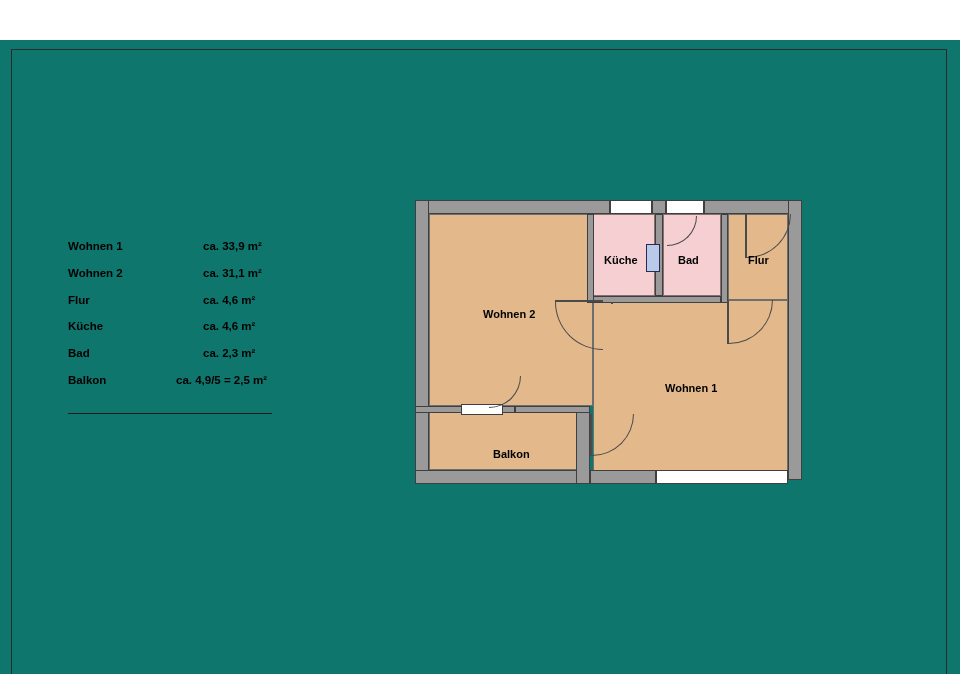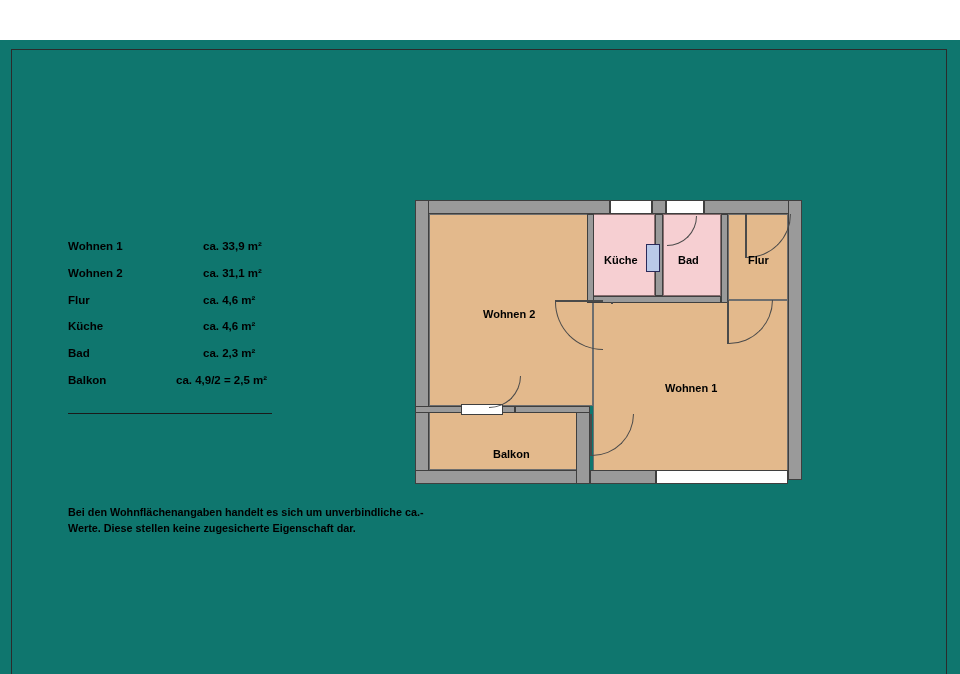--- a/index.html
+++ b/index.html
@@ -154,26 +154,25 @@
     <div class="legend-row">
       <span class="lbl">Küche</span>
       <span class="val">ca. 4,6 m²</span>
     </div>
     <div class="legend-row">
       <span class="lbl">Bad</span>
       <span class="val">ca. 2,3 m²</span>
     </div>
     <div class="legend-row indent">
       <span class="lbl">Balkon</span>
-      <span class="val">ca. 4,9/2 = 2,5 m²</span>
+      <span class="val">ca. 4,9/5 = 2,5 m²</span>
     </div>
   </div>
   <div class="legend-rule"></div>
 
-  <div class="footnote">Bei den Wohnflächenangaben handelt es sich um unverbindliche ca.-Werte. Diese stellen keine zugesicherte Eigenschaft dar.</div>
 
   <div class="plan">
 
     <div class="wall" style="left:0px; top:8px; width:195px; height:14px;"></div>
 
     <div class="window" style="left:195px; top:8px; width:42px; height:14px;"></div>
     <div class="wall" style="left:237px; top:8px; width:14px; height:14px;"></div>
     <div class="window" style="left:251px; top:8px; width:38px; height:14px;"></div>
     <div class="wall" style="left:289px; top:8px; width:98px; height:14px;"></div>
 

